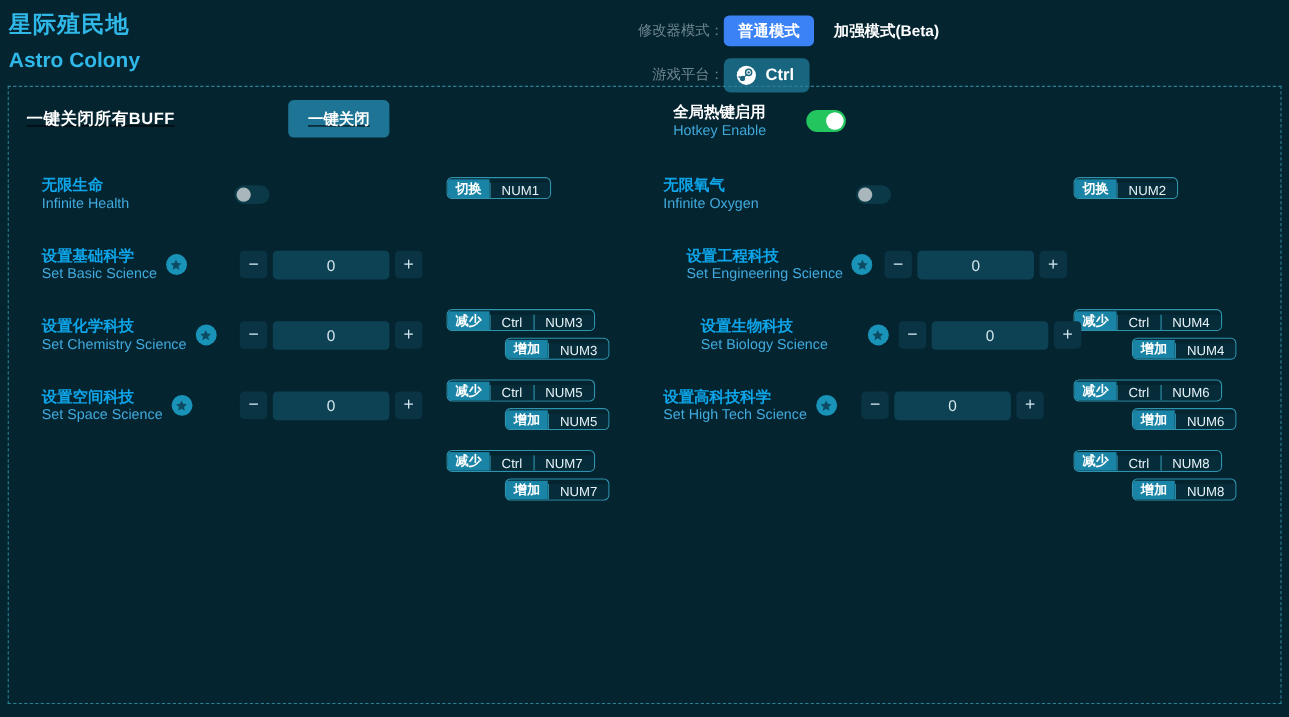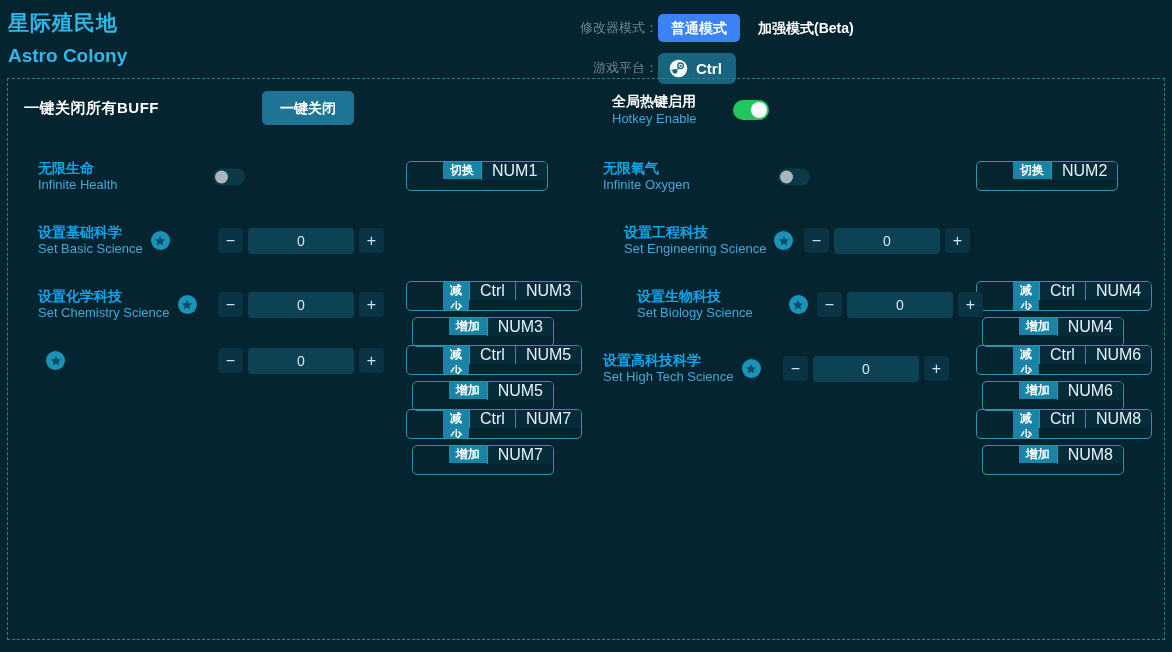--- a/index.html
+++ b/index.html
@@ -101,30 +101,30 @@
   }
   .step-val {
     width: 106px; height: 26px; border-radius: 4px;
     background: #0d4255; color: #d6e7ee; font-size: 14px;
     display: flex; align-items: center; justify-content: center;
   }
 
   
   .chips { display: flex; flex-direction: column; gap: 6px; }
   .chip {
-    display: inline-flex; align-items: flex-start;
+    display: inline-flex; align-items: flex-end;
     border: 1px solid #2f93ad; border-radius: 5px; overflow: hidden;
-    height: 30px; width: fit-content; padding-left: 36px;
+    height: 20px; width: fit-content;
   }
   .chip .act {
     background: #1a84a6; color: #ffffff; font-size: 12px; font-weight: bold;
     padding: 0 7px; display: flex; align-items: center;
   }
   .chip .key {
-    background: #062c39; color: #e7f3f8; font-size: 16px;
+    background: #062c39; color: #e7f3f8; font-size: 12px;
     padding: 0 10px; display: flex; align-items: center;
     border-left: 1px solid #2f93ad;
   }
   .chip.right-al { margin-left: auto; }
 </style>
 </head>
 <body>
 
 <div class="app">
 
@@ -154,21 +154,21 @@
             </svg>
           </span>
           <span>Ctrl</span>
         </div>
       </div>
     </div>
   </div>
 
   <div class="panel">
 
-    <div class="row" style="left:16px; top:12px;">
+    <div class="row" style="left:16px; top:12px;text-decoration:underline;">
       <div class="closeall-label">一键关闭所有BUFF</div>
       <div class="closeall-btn" style="margin-left:103px;">一键关闭</div>
     </div>
 
     <div class="row" style="left:604px; top:14px;">
       <div class="hk-texts">
         <div class="hk-cn">全局热键启用</div>
         <div class="hk-en">Hotkey Enable</div>
       </div>
       <div class="toggle on" style="margin-left:36px;">
@@ -246,20 +246,24 @@
             <span class="act">减少</span>
             <span class="key">Ctrl</span>
             <span class="key">NUM5</span>
           </div>
           <div class="chip right-al">
             <span class="act">增加</span>
             <span class="key">NUM5</span>
           </div>
         </div>
         <div class="row" style="left: 30px; top: 272px;">
+          <div class="feat-label">
+            <div class="feat-cn">设置空间科技</div>
+            <div class="feat-en">Set Space Science</div>
+          </div>
           <div class="star" style="margin-left: 8px;">
             <svg viewBox="0 0 24 24">
               <path d="M12 2l2.9 6.3 6.9.8-5.1 4.7 1.4 6.8L12 17.2 5.9 20.6l1.4-6.8L2.2 9.1l6.9-.8z" fill="#0d4b63"></path>
             </svg>
           </div>
           <div style="position: absolute; left: 180px; top: 50%; transform: translateY(-50%);">
             <div class="stepper">
               <div class="step-btn">−</div>
               <div class="step-val">0</div>
               <div class="step-btn">+</div>

